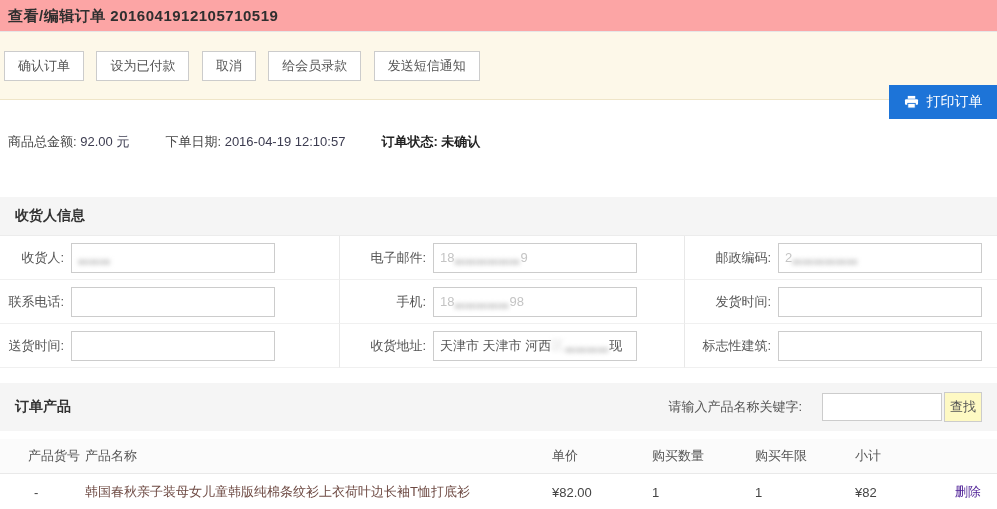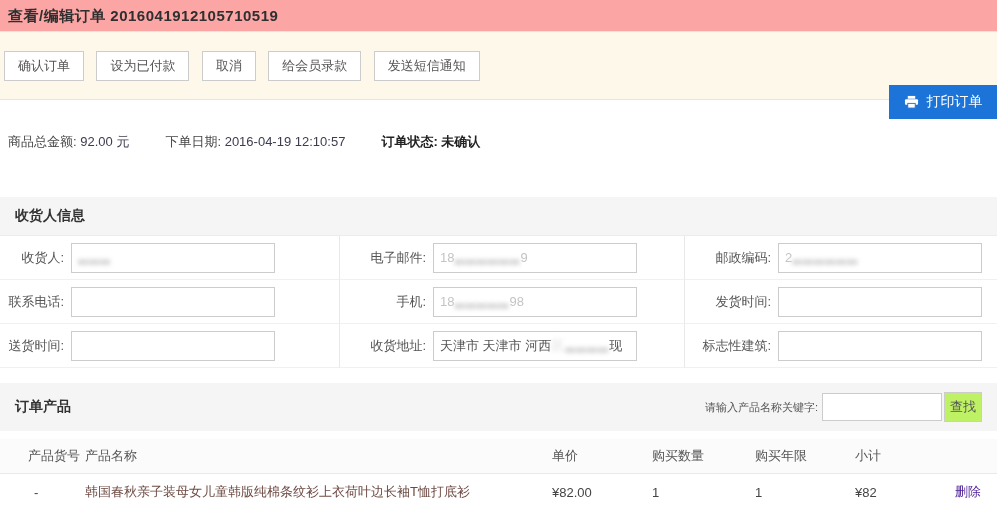--- a/index.html
+++ b/index.html
@@ -43,23 +43,23 @@
     align-items:center; padding:0 6px; font-size:13px; overflow:hidden; white-space:nowrap; }
   .cell.c1 .input-box { width:204px; }
   .v-pre, .v-suf { color:#c4c4c4; filter:blur(0.7px); }
   .v-blur { color:#dadada; filter:blur(2.2px); letter-spacing:1px; }
   .v-dark { color:#555; filter:none; }
   .v-dark-suf { color:#555; filter:blur(0.4px); }
 
   
   .products-band { margin-top:15px; height:48px;gap:14px; }
   .search-group { display:flex; align-items:center; }
-  .search-label { font-size:11px; color:#555; margin-right:4px; }
+  .search-label { font-size:13px; color:#555; margin-right:20px; }
   .search-input { width:120px; height:28px; border:1px solid #ccc; padding:0 5px; font-size:13px; outline:none; }
-  .btn-find { height:30px; width:38px; margin-left:2px; background:#bef264; border:1px solid #ccc; font-size:13px; color:#555; cursor:pointer; }
+  .btn-find { height:30px; width:38px; margin-left:2px; background:#fef9c3; border:1px solid #ccc; font-size:13px; color:#555; cursor:pointer; }
 
   
   table { width:997px; border-collapse:collapse; table-layout:fixed; font-size:13px; margin-top:8px; }
   col.c-sku{width:85px;} col.c-name{width:467px;} col.c-price{width:100px;}
   col.c-qty{width:103px;} col.c-years{width:100px;} col.c-sub{width:100px;} col.c-act{width:42px;}
   thead th { height:34px; font-weight:normal; color:#555; text-align:left; background:#fbfbfb; border-bottom:1px solid #e9e9e9; }
   th.first, td.first { padding-left:28px; }
   tbody td { height:38px; color:#444; border-bottom:1px solid #e9e9e9; }
   td.sku { padding-left:34px; }
   td.name { color:#6e4a43; }

